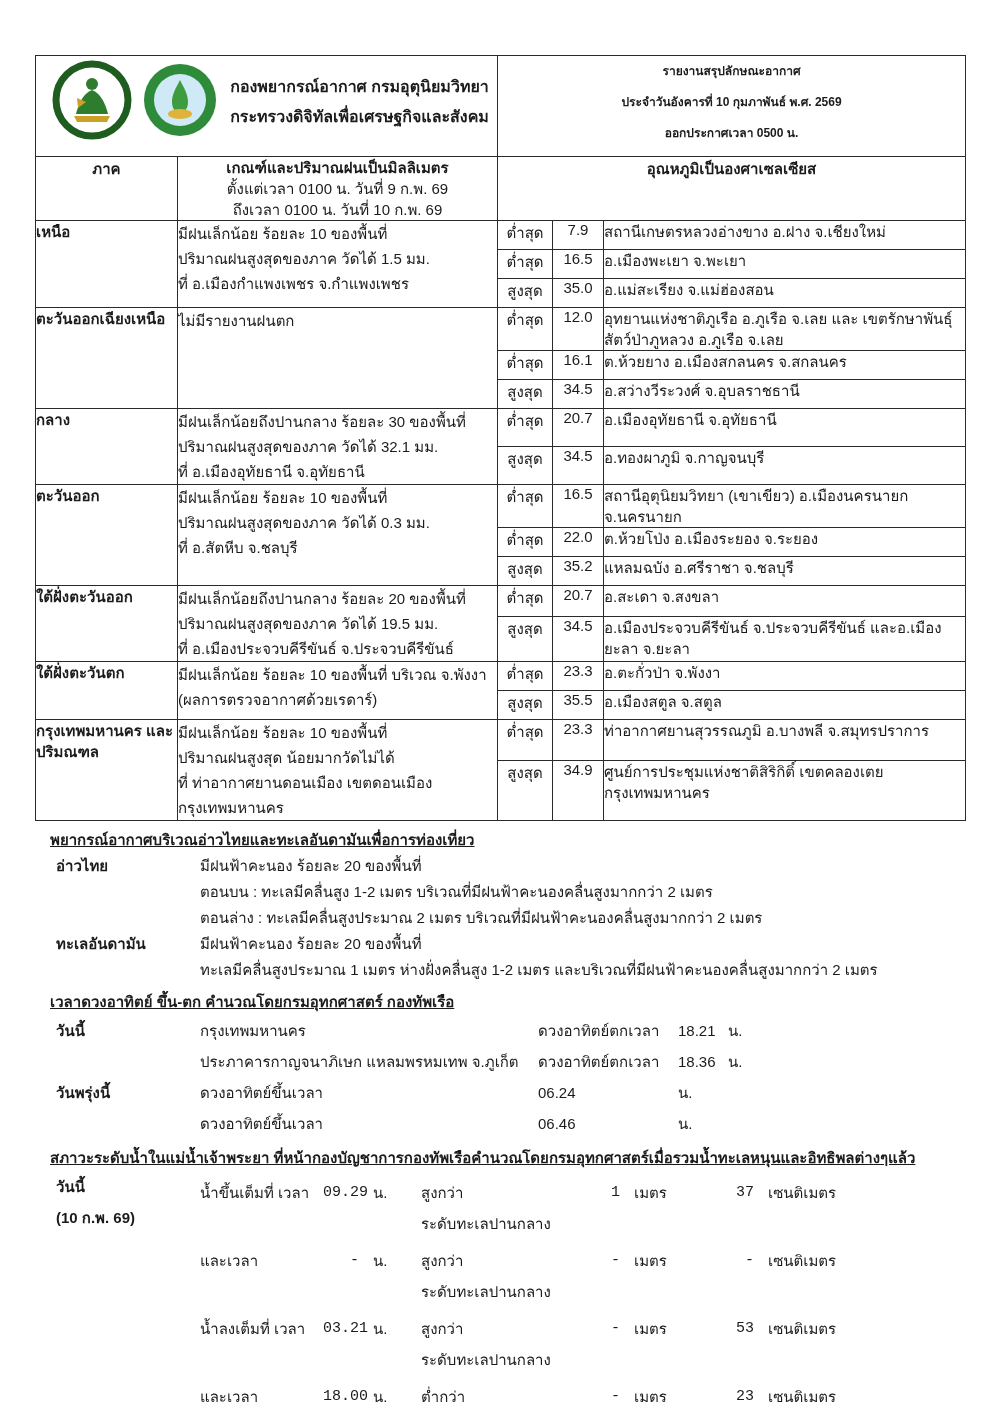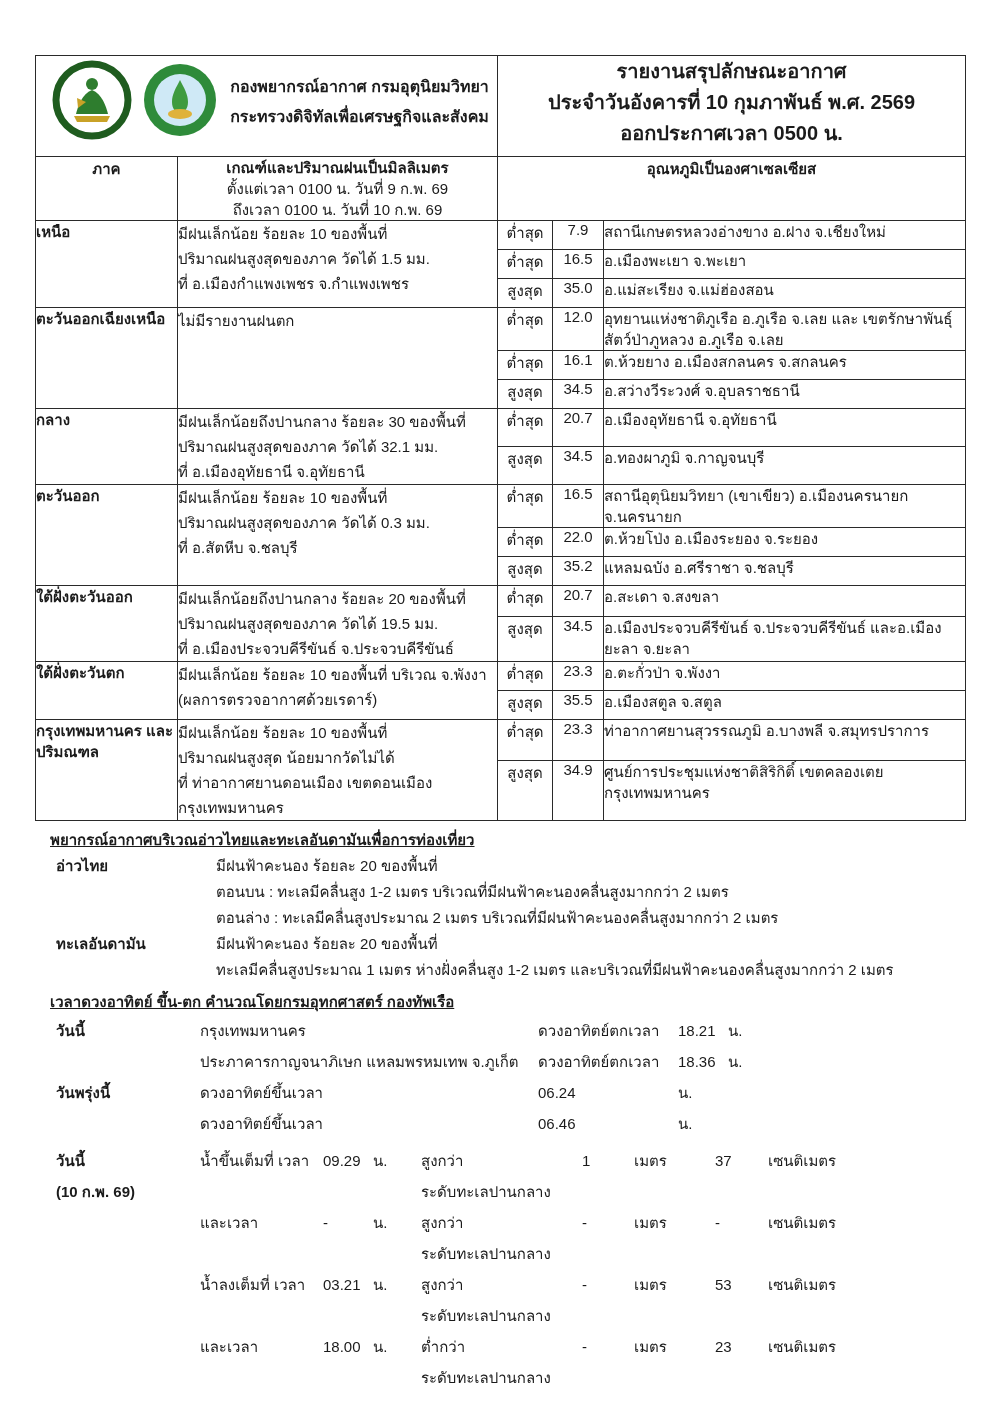--- a/index.html
+++ b/index.html
@@ -12,52 +12,52 @@
 
   
   table.main{border-collapse:collapse;width:930px;table-layout:fixed;}
   table.main td{border:1.6px solid #2a2a2a;vertical-align:top;padding:0;}
   .c-region{width:142px}.c-rain{width:320px}.c-tlabel{width:55px}.c-tvalue{width:51px}.c-tloc{width:362px}
 
   
   .h1-left{height:100px;vertical-align:middle;}
   .h1-left .wrap{display:flex;align-items:center;gap:10px;padding:4px 6px 4px 16px;}
   .org-text{flex:1;text-align:center;font-weight:bold;font-size:16px;line-height:30px;}
-  .h1-right{height:100px;vertical-align:middle;text-align:center;font-weight:600;font-size:20px;line-height:31px;}
+  .h1-right{height:100px;vertical-align:middle;text-align:center;font-weight:600;font-size:12px;line-height:31px;}
 
   
   .h2 td{height:62px;vertical-align:middle;}
   .region-head{text-align:center;font-weight:bold;}
   .rain-head{text-align:center;line-height:21px;padding:2px;}
   .rain-head .b{font-weight:bold;}
   .temp-head{text-align:center;font-weight:600;}
 
   
   .region-name{font-weight:bold;padding:6px 6px 2px 8px;line-height:21px;}
   .rain-cell{padding:5px 8px;}
   .rain-line{line-height:25px;}
   .t-label{height:28px;text-align:center;vertical-align:middle;padding:2px 1px;}
   .t-value{height:28px;text-align:center;vertical-align:middle;padding:2px 1px;}
   .t-loc{height:28px;vertical-align:middle;padding:2px 8px;line-height:21px;margin-left:10px;}
 
   
   .section{margin-top:6px;}
   .sec-title{font-weight:bold;text-decoration:underline;margin-left:15px;line-height:26px;}
-  .sea-row{display:grid;grid-template-columns:144px 1fr;margin-left:21px;gap:16px;}
+  .sea-row{display:grid;grid-template-columns:144px 1fr;margin-left:21px;}
   .sea-label{font-weight:bold;line-height:26px;}
   .sea-line{line-height:26px;}
 
   .sun-row{display:grid;grid-template-columns:144px 338px 140px 50px 1fr;margin-left:21px;line-height:31px;}
   .sun-label{font-weight:bold;}
 
   .water-body{display:flex;margin-left:21px;}
   .water-label{width:144px;font-weight:bold;line-height:31px;}
   .water-rows{flex:1;}
-  .water-row{display:grid;grid-template-columns:123px 50px 48px 161px 52px 81px 53px 1fr;line-height:31px;}
-  .w-time,.w-m,.w-cm{text-align:left;padding-right:14px;}
+  .water-row{display:grid;grid-template-columns:123px 50px 48px 161px 52px 81px 53px 1fr;line-height:31px;margin-top:6px;}
+  .w-time,.w-m,.w-cm{text-align:right;padding-right:14px;font-family:Liberation Mono, monospace;}
 
   .logo{flex:0 0 auto;}
 </style>
 </head>
 <body>
 
 <div class="page">
 
   <table class="main">
     <colgroup>
@@ -286,20 +286,21 @@
         <div class="sun-row">
           <div class="sun-label"></div>
           <div>ดวงอาทิตย์ขึ้นเวลา</div>
           <div>06.46</div>
           <div>น.</div>
         </div>
       </div>
   </div>
 
   <div class="section">
+    <div class="sec-title">สภาวะระดับน้ำในแม่น้ำเจ้าพระยา ที่หน้ากองบัญชาการกองทัพเรือคำนวณโดยกรมอุทกศาสตร์เมื่อรวมน้ำทะเลหนุนและอิทธิพลต่างๆแล้ว</div>
     <div class="water-body">
       <div class="water-label">
         <div>วันนี้</div>
         <div>(10 ก.พ. 69)</div>
       </div>
       <div class="water-rows" id="water-rows">
           <div class="water-row">
             <div>น้ำขึ้นเต็มที่ เวลา</div>
             <div class="w-time">09.29</div>
             <div>น.</div>

